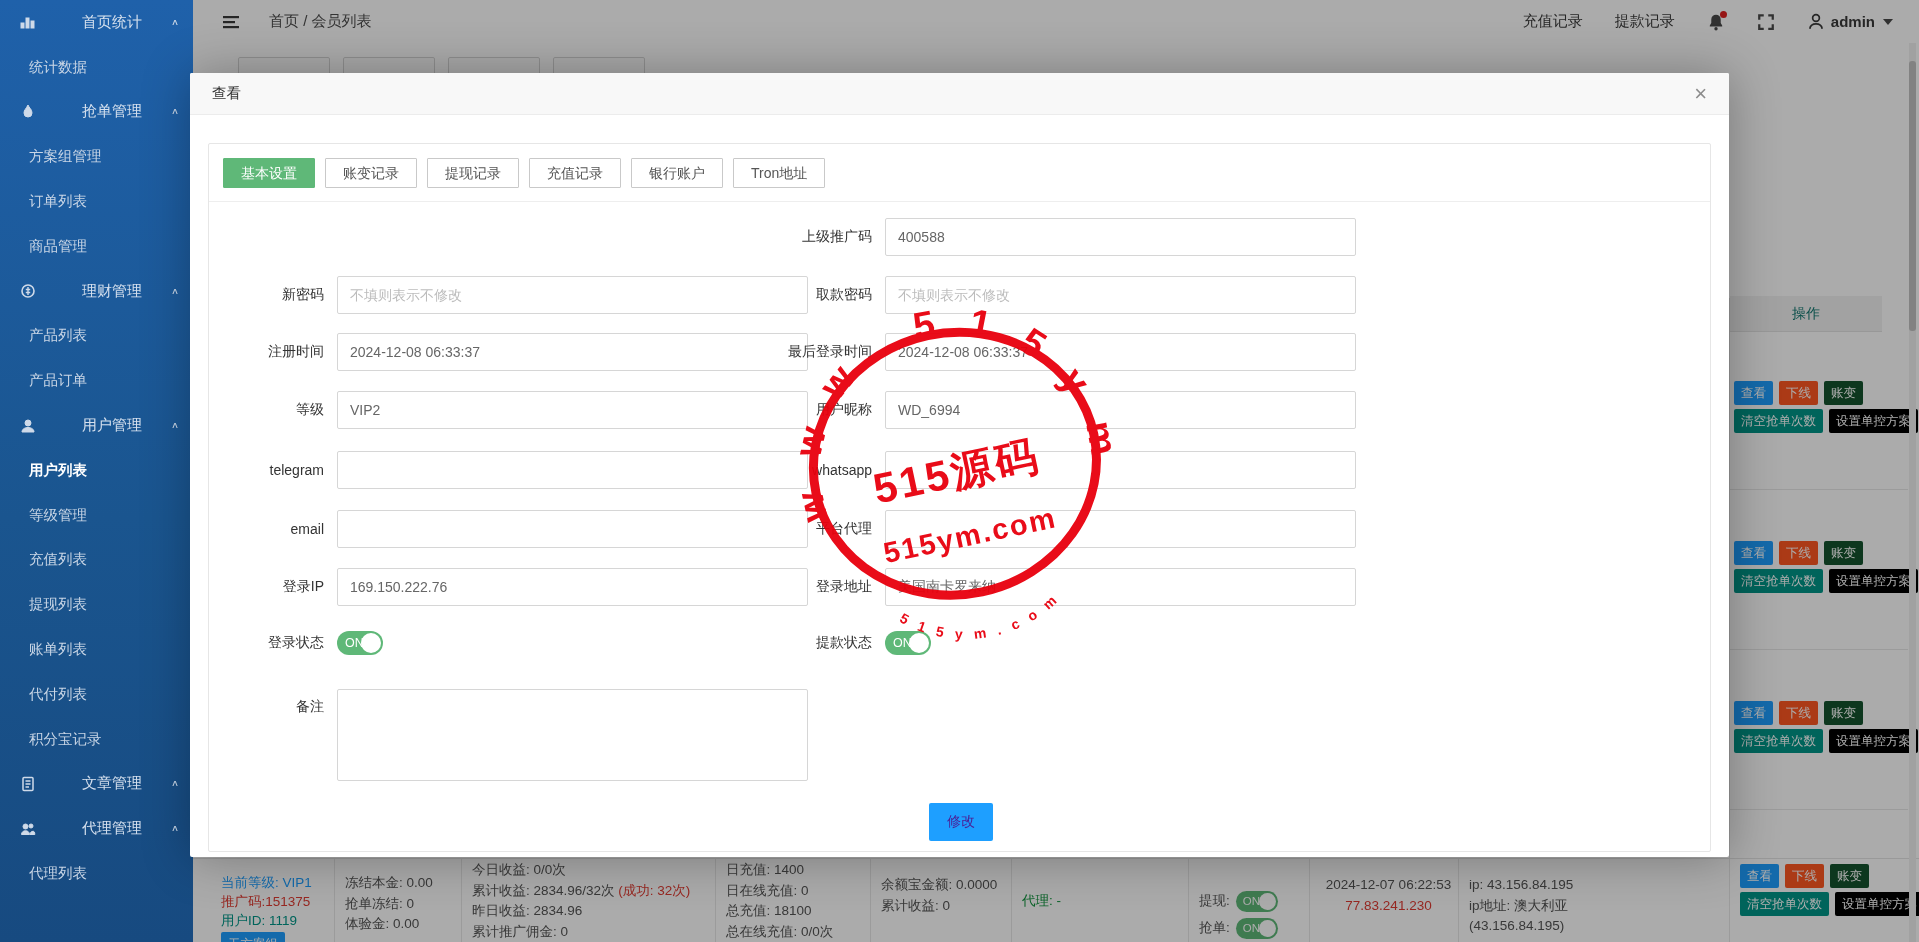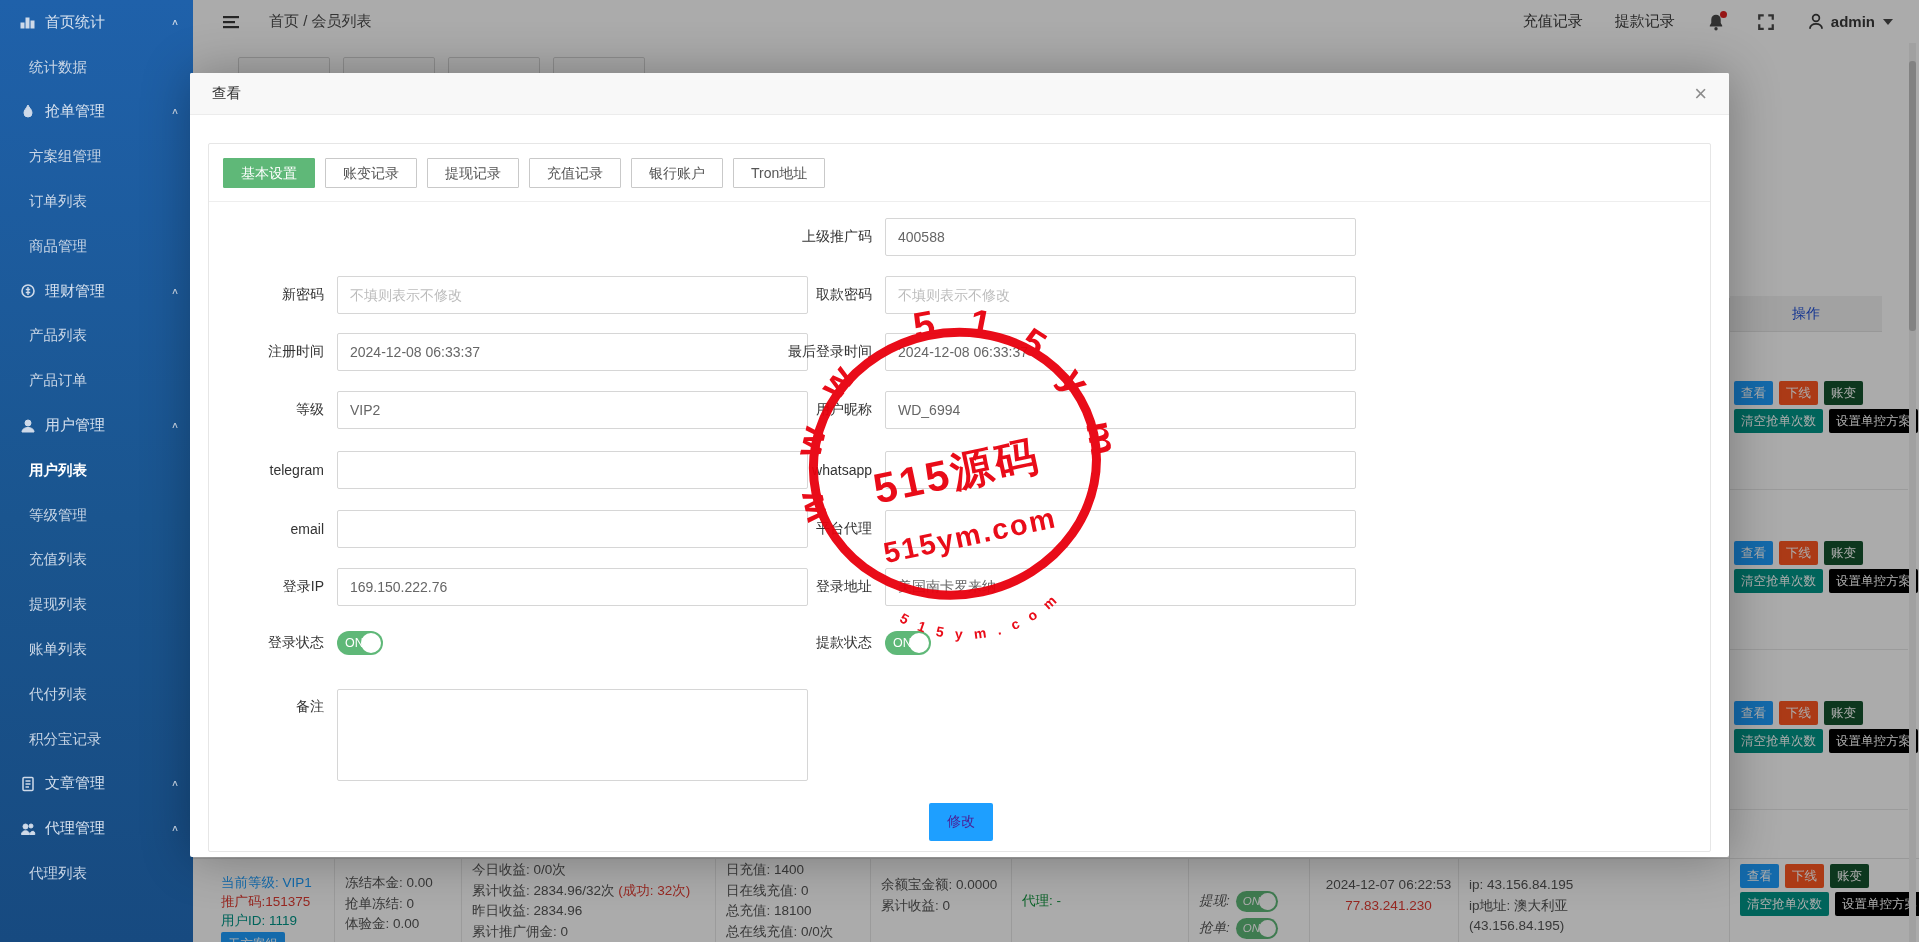--- a/index.html
+++ b/index.html
@@ -4,21 +4,21 @@
 <style>
   * { margin:0; padding:0; box-sizing:border-box; }
   html,body { width:1919px; height:942px; overflow:hidden; position:relative;
     font-family:"Liberation Sans","DejaVu Sans",sans-serif; background:#fff; font-size:14px; }
 
   
   .sidebar { position:absolute; left:0; top:0; width:193px; height:942px; z-index:5;
     background:linear-gradient(180deg,#1f61aa 0%,#1a558f 55%,#174a80 100%); }
   .side-item { position:relative; height:44.8px; display:flex; align-items:center;
     color:#c9d6e6; cursor:pointer; }
-  .side-item.hdr { padding-left:20px; font-size:15px; color:#d5e0ee; }
+  .side-item.hdr { padding-left:20px; font-size:15px; color:#d5e0ee;gap:37px; }
   .side-item.sub { padding-left:29px; font-size:14.5px; }
   .side-item.active { color:#ffffff; font-weight:bold; }
   .side-item .micon { width:16px; height:16px; margin-right:9px; display:inline-flex; }
   .side-item .micon svg { width:16px; height:16px; fill:#cfdae9; stroke:#cfdae9; }
   .chev { position:absolute; right:14px; font-size:11px; color:#c9d6e6; transform:scaleY(.8); }
 
   
   .topbar { position:absolute; left:193px; top:0; width:1726px; height:43px; background:#fff;
     display:flex; align-items:center; }
   .burger { margin-left:30px; display:inline-flex; cursor:pointer; }
@@ -34,42 +34,42 @@
   .caret-down { width:0; height:0; border-left:5px solid transparent; border-right:5px solid transparent;
     border-top:6px solid #4a4a4a; margin-left:2px; }
 
   
   .content-bg { position:absolute; left:193px; top:43px; width:1726px; height:899px; background:#ffffff; }
   .filter-box { position:absolute; top:14px; height:30px; width:92px; border:1px solid #d6d6d6;
     background:#fdfdfd; border-radius:2px; }
   .ops-col-border { position:absolute; left:1536px; top:255px; bottom:0; width:1px; background:#e3e3e3; }
   .ops-header { position:absolute; left:1537px; top:253px; width:152px; height:36px; background:#f2f2f2;
     border-bottom:1px solid #e3e3e3; display:flex; align-items:center; justify-content:center;
-    color:#1d4ed8; font-size:14px; }
+    color:#0f766e; font-size:14px; }
   .row-sep { position:absolute; left:1537px; width:178px; height:1px; background:#e8e8e8; }
   .btn { display:inline-block; color:#fff; font-size:12.5px; line-height:24px; height:24px;
     padding:0 7px; border-radius:2px; cursor:pointer; white-space:nowrap; }
   .b-view { background:#1E9FFF; } .b-off { background:#FF5722; } .b-acc { background:#14532d; }
   .b-clear { background:#009688; } .b-plan { background:#000000; }
   .opgroup { position:absolute; left:1541px; width:180px; }
   .opline { display:flex; gap:6px; margin-bottom:4px; }
 
   .scrollbar { position:absolute; right:3px; top:43px; width:7px; height:899px; background:#f0f0f0; }
   .scroll-thumb { position:absolute; top:18px; left:0; width:7px; height:270px; background:#c2c2c2; border-radius:3px; }
 
   
   .bottom-row { position:absolute; left:193px; top:858px; width:1726px; height:84px; background:#fff;
     border-top:1px solid #e4e4e4; font-size:13.5px; color:#555; }
   .cell { position:absolute; top:0; height:84px; border-left:1px solid #e8e8e8; padding-left:10px; line-height:20.5px; }
   .cell.first { border-left:none; }
   .c-blue { color:#1E9FFF; } .c-red { color:#e13c33; } .c-teal { color:#009688; } .c-green { color:#12953f; }
   .mini-toggle { display:inline-flex; align-items:center; position:relative; width:42px; height:21px;
     background:#5FB878; border-radius:21px; color:#fff; font-size:11.5px; padding-left:7px; cursor:pointer; }
   .mini-toggle .knob { position:absolute; right:2px; top:2px; width:17px; height:17px; background:#fff; border-radius:50%; }
-  .trow { display:flex; align-items:center; gap:6px; margin-bottom:6px;font-style:italic; }
+  .trow { display:flex; align-items:center; gap:6px; margin-bottom:6px; }
 
   
   .overlay { position:absolute; left:193px; top:0; width:1726px; height:942px;
     background:rgba(0,0,0,0.33); z-index:6; }
 
   
   .modal { position:absolute; left:190px; top:73px; width:1539px; height:784px; background:#fff;
     z-index:10; border-radius:2px; box-shadow:1px 1px 50px rgba(0,0,0,.3); }
   .modal-head { height:42px; background:#f8f8f8; border-bottom:1px solid #ececec; display:flex;
     align-items:center; padding-left:22px; color:#333; font-size:14.5px; border-radius:2px 2px 0 0; }

